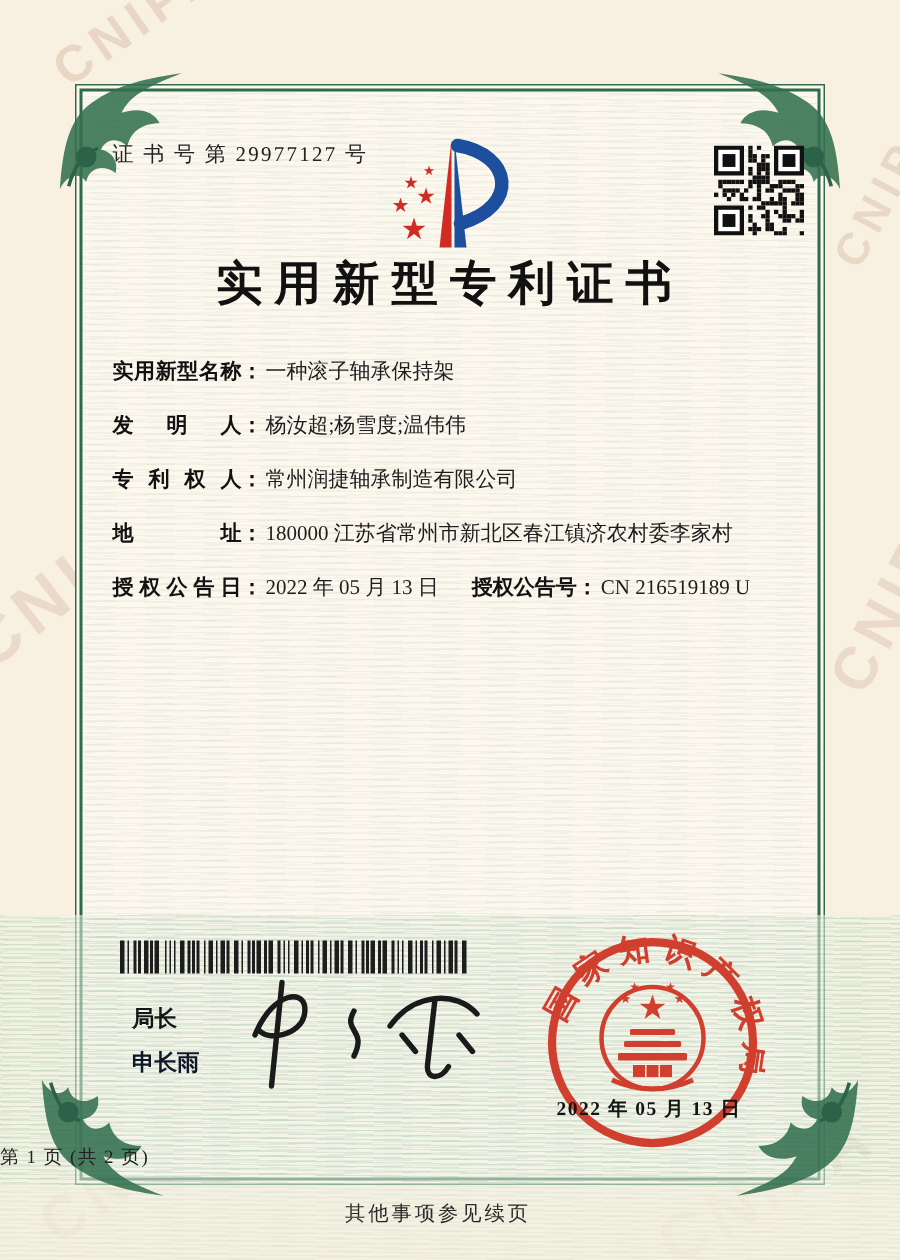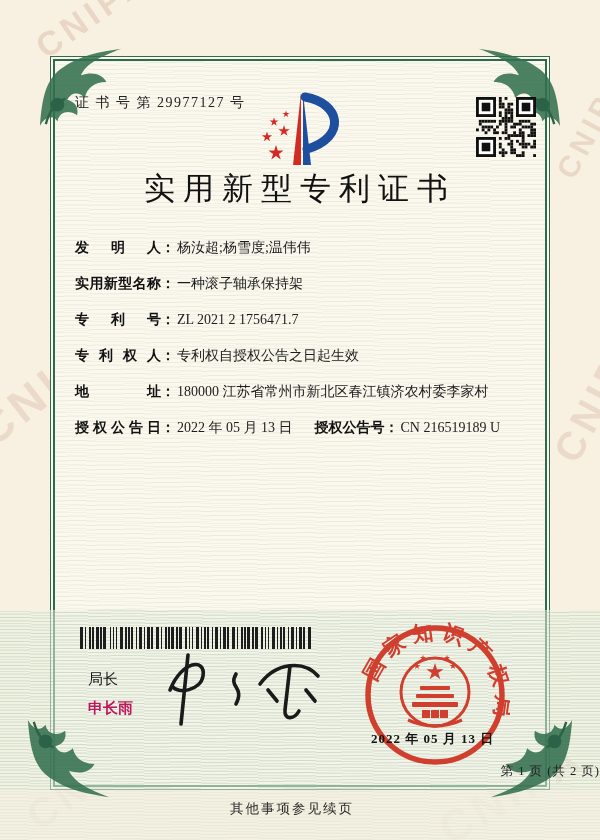--- a/index.html
+++ b/index.html
@@ -41,42 +41,42 @@
   .orn{position:absolute;width:88px;height:88px;pointer-events:none;}
   .orn.tl{left:36px;top:42px;}
   .orn.tr{right:36px;top:42px;transform:scaleX(-1);}
   .orn.bl{left:24px;top:716px;transform:scaleY(-1);}
   .orn.br{right:24px;top:716px;transform:scale(-1,-1);}
   
   .cert-no{position:absolute;left:75px;top:94px;font-size:14px;letter-spacing:1.5px;color:#222;}
   .logo{position:absolute;left:243px;top:85px;width:125px;height:86px;}
   .qr{position:absolute;left:476px;top:97px;width:60px;height:60px;}
   .title{position:absolute;left:0;right:0;top:168px;text-align:center;
-    font-size:31px;font-weight:normal;letter-spacing:8px;color:#111;}
+    font-size:31px;font-weight:bold;letter-spacing:8px;color:#111;}
   
   .fields{position:absolute;left:75px;top:239px;width:462px;}
   .frow{height:36px;font-size:14px;white-space:nowrap;}
   .flabel{display:inline-block;width:86px;text-align:justify;text-align-last:justify;
     font-weight:600;color:#111;vertical-align:top;}
   .fcolon{display:inline-block;width:16px;font-weight:600;color:#111;}
   .fvalue{color:#1d1d1d;}
   .gap{margin-left:22px;}
   
   .body-text{position:absolute;left:68px;top:487px;width:468px;font-size:13.5px;
     line-height:21.5px;color:#1a1a1a;text-align:justify;}
   .body-text p{margin:0;text-indent:2em;}
   
   .barcode{position:absolute;left:80px;top:627px;width:232px;height:22px;}
-  .director-title{position:absolute;left:88px;top:670px;font-size:15px;font-weight:400;color:#161616;}
-  .director-name{position:absolute;left:88px;top:699px;font-size:15px;font-weight:600;color:#be185d;}
+  .director-title{position:absolute;left:88px;top:670px;font-size:15px;font-weight:700;color:#161616;}
+  .director-name{position:absolute;left:88px;top:699px;font-size:15px;font-weight:600;color:#0f172a;}
   .signature{position:absolute;left:148px;top:648px;width:195px;height:85px;}
   .seal{position:absolute;left:360px;top:620px;width:150px;height:150px;}
   .seal-date{position:absolute;left:371px;top:730px;font-size:13px;letter-spacing:1px;
     font-weight:600;color:#141414;}
-  .page-no{position:absolute;left:0;right:0;top:763px;text-align:right;font-size:12.5px;
+  .page-no{position:absolute;left:0;right:0;top:763px;text-align:left;font-size:12.5px;
     letter-spacing:1px;color:#222;}
   .footer-note{position:absolute;left:0;right:16px;top:800px;text-align:center;font-size:13.5px;
     letter-spacing:2px;color:#2a2a2a;}
 </style>
 </head>
 <body>
 
 <div class="page">
 
   <div class="wm wm1">CNIPA</div>
@@ -272,30 +272,27 @@
         <rect x="45.714285714285715" y="5.714285714285714" width="8.571428571428571" height="8.571428571428571"></rect>
         <rect x="0" y="40" width="20" height="20"></rect>
         <rect fill="#fff" x="2.857142857142857" y="42.85714285714286" width="14.285714285714286" height="14.285714285714286"></rect>
         <rect x="5.714285714285714" y="45.714285714285715" width="8.571428571428571" height="8.571428571428571"></rect>
       </svg></div>
 
   <div class="title">实用新型专利证书</div>
 
   <div class="fields">
     <div class="frow">
+      <span class="flabel">实用新型名称</span><span class="fcolon">：</span><span class="fvalue">一种滚子轴承保持架</span>
+    </div>
+    <div class="frow">
       <span class="flabel">发明人</span><span class="fcolon">：</span><span class="fvalue">杨汝超;杨雪度;温伟伟</span>
     </div>
     <div class="frow">
-      <span class="flabel">实用新型名称</span><span class="fcolon">：</span><span class="fvalue">一种滚子轴承保持架</span>
-    </div>
-    <div class="frow">
-      <span class="flabel">专利号</span><span class="fcolon">：</span><span class="fvalue">ZL 2021 2 1756471.7</span>
-    </div>
-    <div class="frow">
-      <span class="flabel">专利权人</span><span class="fcolon">：</span><span class="fvalue">专利权自授权公告之日起生效</span>
+      <span class="flabel">专利权人</span><span class="fcolon">：</span><span class="fvalue">常州润捷轴承制造有限公司</span>
     </div>
     <div class="frow">
       <span class="flabel">地址</span><span class="fcolon">：</span><span class="fvalue">180000 江苏省常州市新北区春江镇济农村委李家村</span>
     </div>
     <div class="frow">
       <span class="flabel">授权公告日</span><span class="fcolon">：</span><span class="fvalue">2022 年 05 月 13 日</span><span class="gap flabel" style="width:auto">授权公告号</span><span class="fcolon">：</span><span class="fvalue">CN 216519189 U</span>
     </div>
   </div>
 
 

